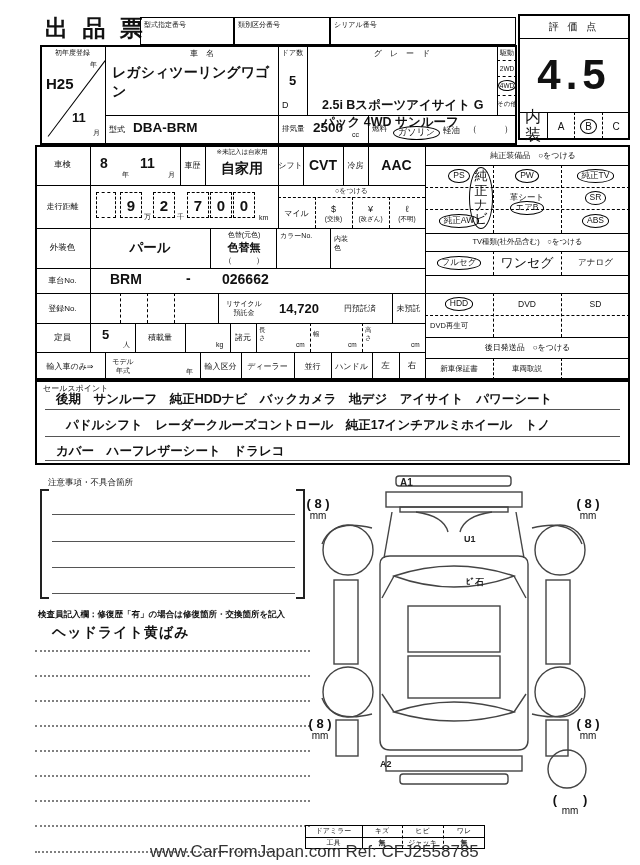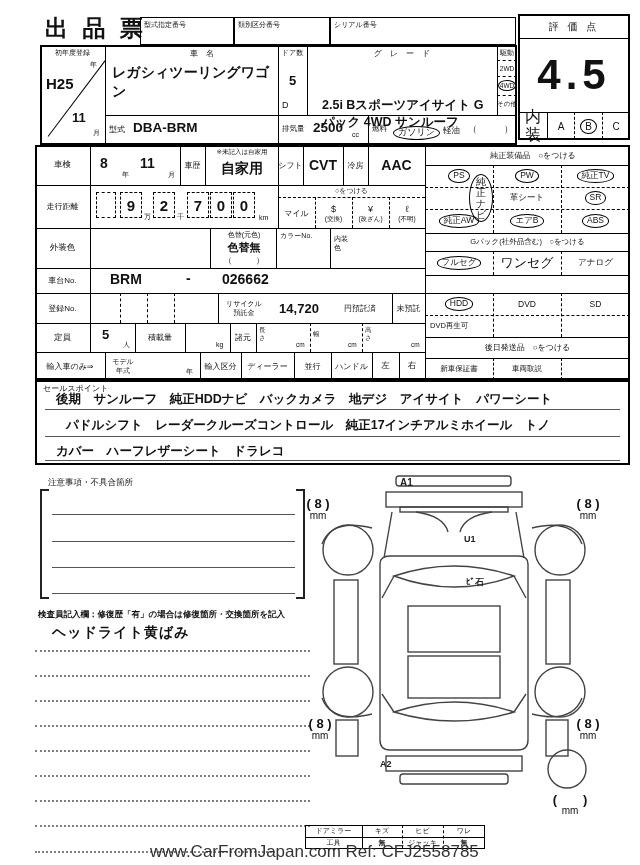--- a/index.html
+++ b/index.html
@@ -153,20 +153,21 @@
       <span style="font-size:6.5px;">(改ざん)</span>
     </div>
   <i class="p vld" style="left:389px;top:197px;height:31px;"></i>
   <div class="p f" style="left:389px;top:198px;width:36px;height:30px;flex-direction:column;line-height:1.2;">
       <span style="font-size:9px;">ℓ</span>
       <span style="font-size:6.5px;">(不明)</span>
     </div>
 
   <div class="p f" style="left:35px;top:228px;width:55px;height:40px;font-size:8.5px;">外装色</div>
   <i class="p vl" style="left:90px;top:228px;height:40px;"></i>
+  <div class="p f v" style="left:90px;top:228px;width:120px;height:40px;font-size:13.5px;">パール</div>
   <i class="p vl" style="left:210px;top:228px;height:40px;"></i>
   <div class="p f" style="left:212px;top:230px;width:64px;height:9px;font-size:7px;">色替(元色)</div>
   <div class="p f v" style="left:212px;top:240px;width:64px;height:14px;font-size:11px;">色替無</div>
   <div class="p f" style="left:212px;top:254px;width:64px;height:12px;font-size:8px;">（　　　）</div>
   <i class="p vl" style="left:276px;top:228px;height:40px;"></i>
   <div class="p" style="left:280px;top:231px;font-size:7px;">カラーNo.</div>
   <i class="p vl" style="left:330px;top:228px;height:40px;"></i>
   <div class="p ba" style="left:334px;top:234px;width:15px;font-size:7px;line-height:1.3;">内装色</div>
 
   <div class="p f" style="left:35px;top:268px;width:55px;height:25px;font-size:8px;">車台No.</div>
@@ -235,40 +236,40 @@
   <div class="p f" style="left:425px;top:165px;width:68px;height:22px;">
       <span class="circ" style="font-size:8.5px;">PS</span>
     </div>
   <div class="p f" style="left:493px;top:165px;width:68px;height:22px;">
       <span class="circ" style="font-size:8.5px;">PW</span>
     </div>
   <div class="p f" style="left:561px;top:165px;width:69px;height:22px;">
       <span class="circ" style="font-size:8.5px;">純正TV</span>
     </div>
   <div class="p f" style="left:425px;top:187px;width:68px;height:22px;">
-      <span class="circ" style="font-size:10px;margin-left:44px;">純正ナビ</span>
+      <span class="circ" style="font-size:13px;margin-left:44px;">純正ナビ</span>
     </div>
   <div class="p f" style="left:493px;top:187px;width:68px;height:22px;">
       <span style="font-size:8.5px;">革シート</span>
     </div>
   <div class="p f" style="left:561px;top:187px;width:69px;height:22px;">
       <span class="circ" style="font-size:8.5px;">SR</span>
     </div>
   <div class="p f" style="left:425px;top:209px;width:68px;height:24px;">
       <span class="circ" style="font-size:8.5px;">純正AW</span>
     </div>
-  <div class="p f" style="left:493px;top:209px;width:68px;height:24px;">
+  <div class="p f" style="left:493px;top:196px;width:68px;height:24px;">
       <span class="circ" style="font-size:8.5px;">エアB</span>
     </div>
   <div class="p f" style="left:561px;top:209px;width:69px;height:24px;">
       <span class="circ" style="font-size:8.5px;">ABS</span>
     </div>
 
   <i class="p hl" style="left:425px;top:233px;width:205px;"></i>
-  <div class="p f" style="left:425px;top:233px;width:205px;height:18px;font-size:7.5px;">Gパック(社外品含む)　○をつける</div>
+  <div class="p f" style="left:425px;top:233px;width:205px;height:18px;font-size:7.5px;">TV種類(社外品含む)　○をつける</div>
   <i class="p hl" style="left:425px;top:251px;width:205px;"></i>
   <i class="p vld" style="left:493px;top:251px;height:24px;"></i>
   <i class="p vld" style="left:561px;top:251px;height:24px;"></i>
   <div class="p f" style="left:425px;top:251px;width:68px;height:24px;">
       <span class="circ" style="font-size:8.5px;">フルセグ</span>
     </div>
   <div class="p f" style="left:493px;top:251px;width:68px;height:24px;">
       <span style="font-size:13px;">ワンセグ</span>
     </div>
   <div class="p f" style="left:561px;top:251px;width:69px;height:24px;">

